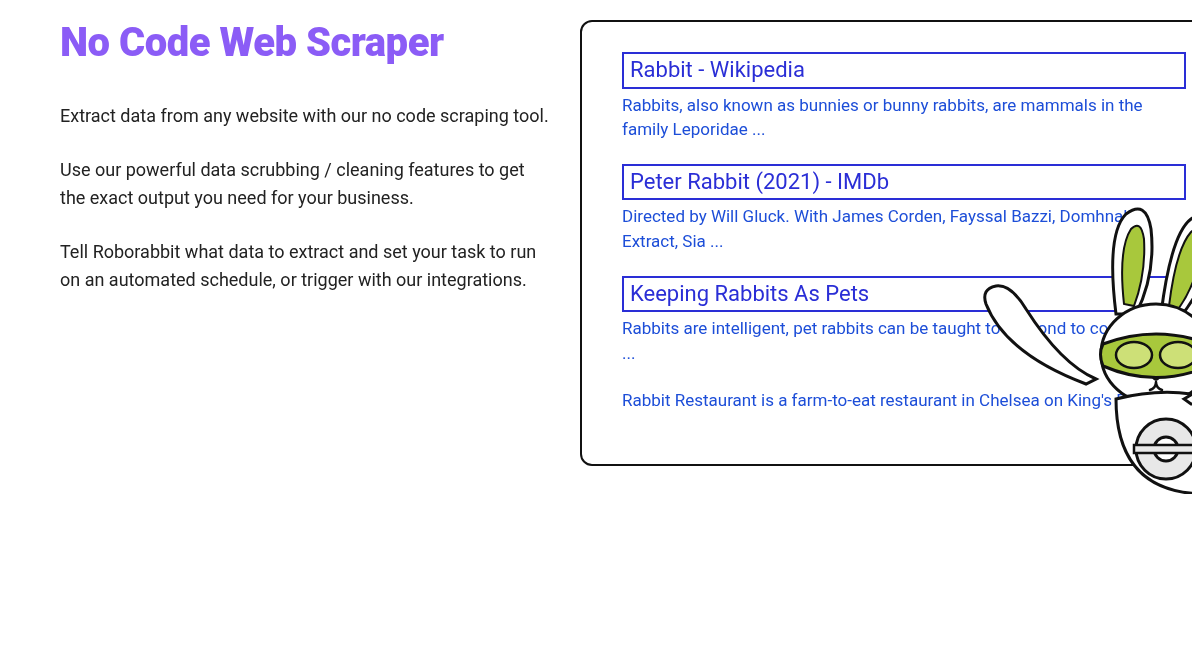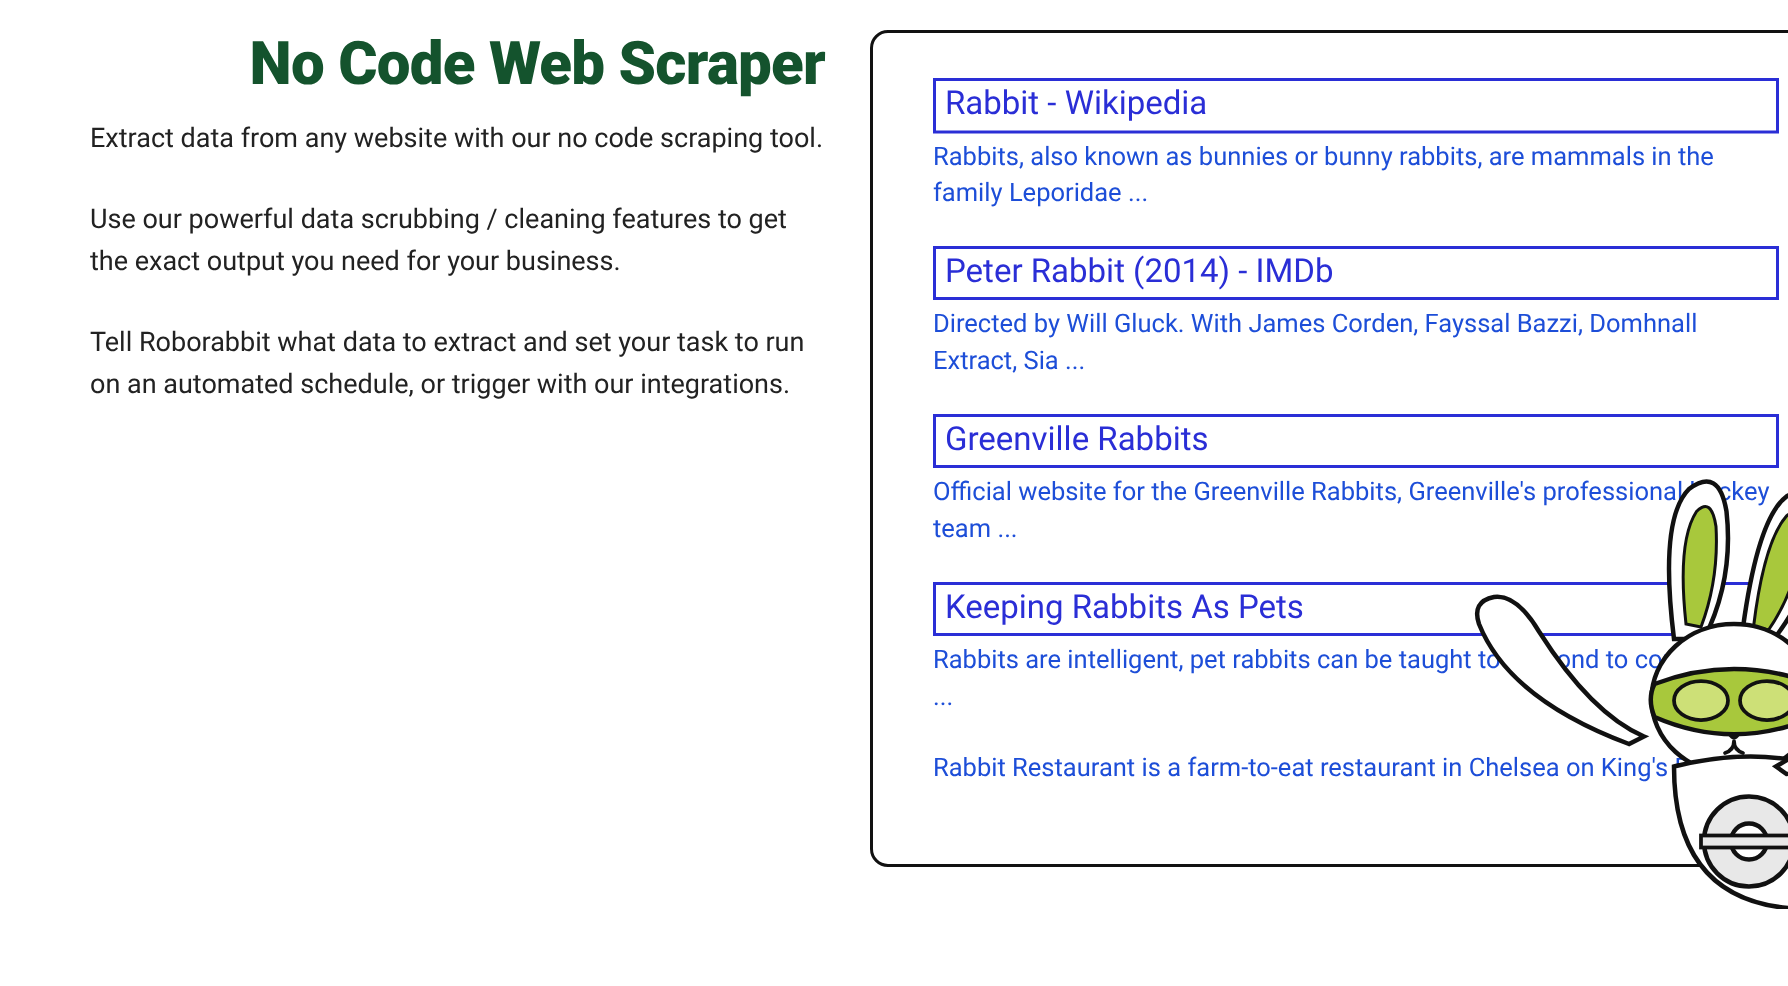--- a/index.html
+++ b/index.html
@@ -1,20 +1,20 @@
 <!DOCTYPE html>
 <html><head>
 <meta charset="utf-8">
 <style>
   * { box-sizing: border-box; margin: 0; padding: 0; }
   html, body { width: 1192px; height: 657px; background: #fff; font-family: -apple-system, BlinkMacSystemFont, "Segoe UI", Roboto, Helvetica, Arial, sans-serif; color: #111; }
   .page { display: flex; width: 100%; height: 100%; padding: 20px 60px 0 60px; }
   .left { flex: 0 0 520px; padding-right: 30px; }
   .right { flex: 1; position: relative; }
-  h1.heading { font-size: 40px; font-weight: 900; letter-spacing: -0.5px; line-height: 1.15; margin-bottom: 13px; color: #14532d; text-align: right; }
+  h1.heading { font-size: 40px; font-weight: 900; letter-spacing: -0.5px; line-height: 1.15; margin-bottom: 36px; color: #8b5cf6; }
   p.body { font-size: 18px; line-height: 1.55; color: #222; margin-bottom: 26px; font-weight: 400; }
 
   .panel {
     position: relative;
     width: 648px;
     border: 2px solid #111;
     border-radius: 12px;
     padding: 30px 40px;
     background: #fff;
   }
@@ -60,28 +60,24 @@
 
   <div class="right">
     <div class="panel">
 
       <div class="result">
         <a class="result-title">Rabbit - Wikipedia</a>
         <div class="result-snippet">Rabbits, also known as bunnies or bunny rabbits, are mammals in the family Leporidae ...</div>
       </div>
 
       <div class="result">
-        <a class="result-title">Peter Rabbit (2014) - IMDb</a>
+        <a class="result-title">Peter Rabbit (2021) - IMDb</a>
         <div class="result-snippet">Directed by Will Gluck. With James Corden, Fayssal Bazzi, Domhnall Extract, Sia ...</div>
       </div>
 
-      <div class="result">
-        <a class="result-title">Greenville Rabbits</a>
-        <div class="result-snippet">Official website for the Greenville Rabbits, Greenville's professional hockey team ...</div>
-      </div>
 
       <div class="result">
         <a class="result-title">Keeping Rabbits As Pets</a>
         <div class="result-snippet">Rabbits are intelligent, pet rabbits can be taught to respond to commands ...</div>
       </div>
 
       <div class="result">
         <div class="result-snippet">Rabbit Restaurant is a farm-to-eat restaurant in Chelsea on King's Road ...</div>
       </div>
 

